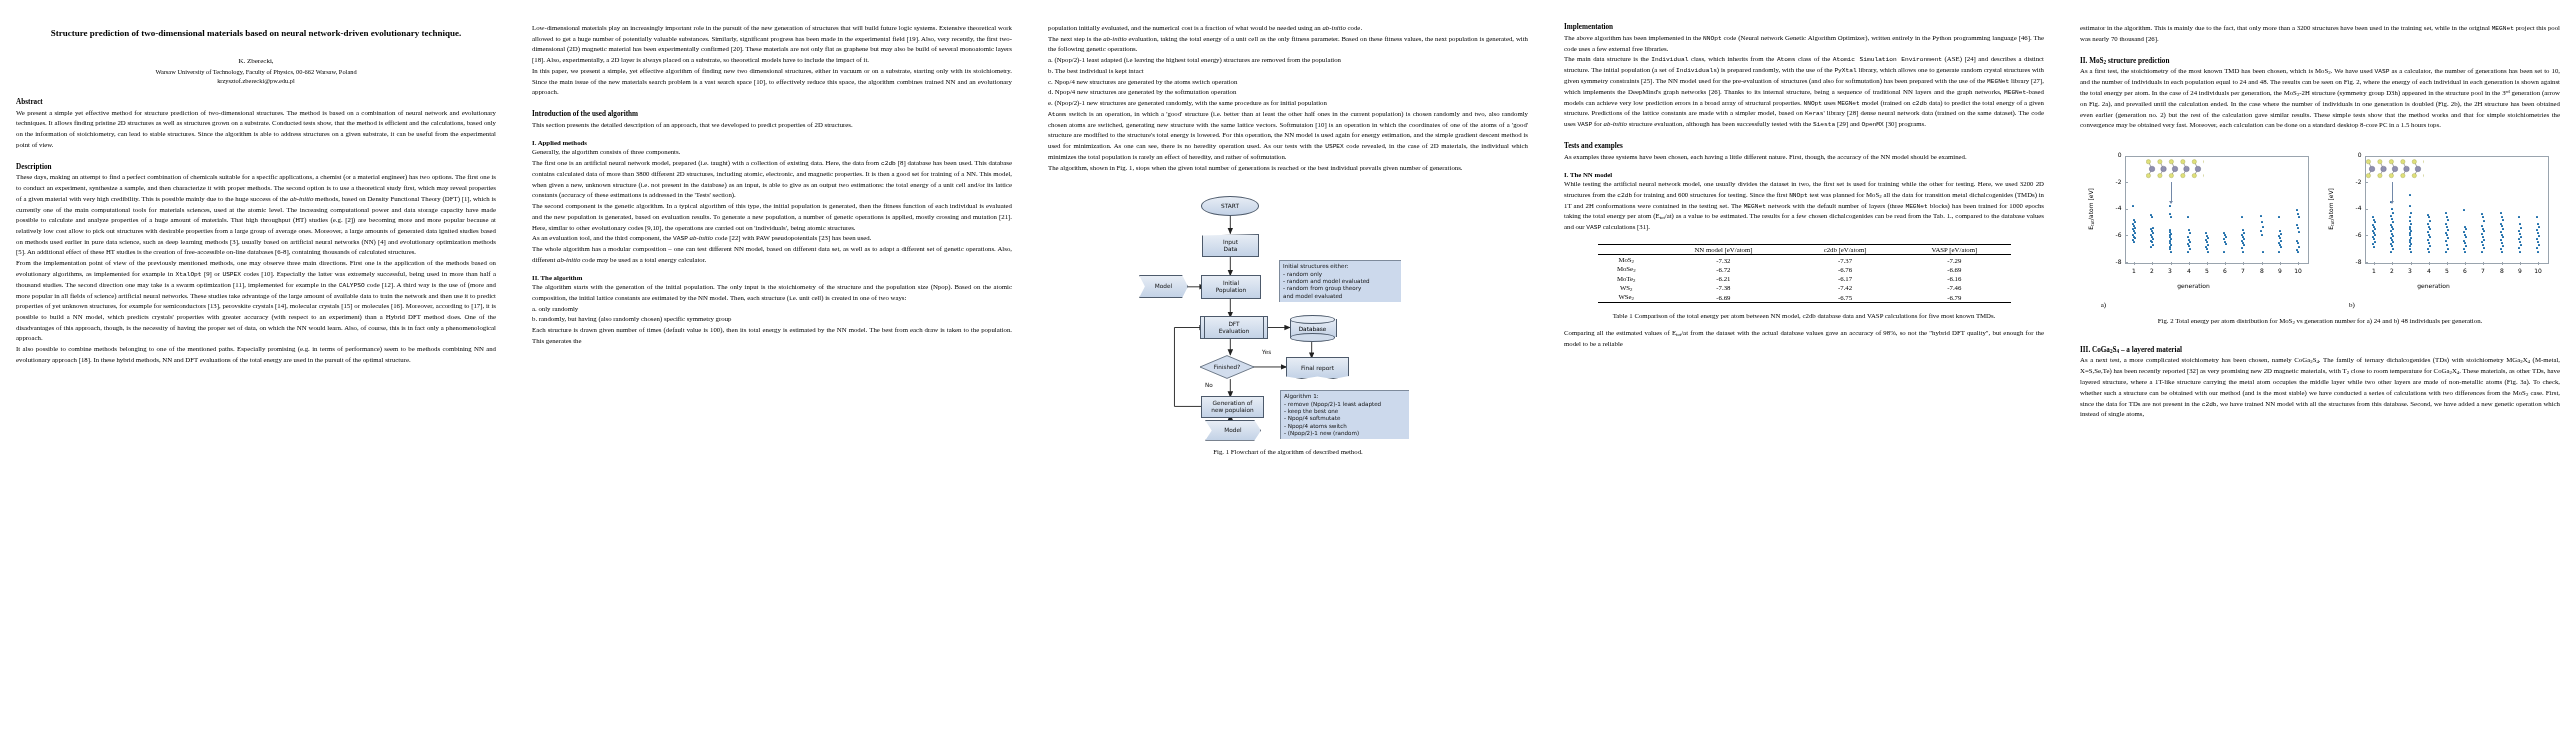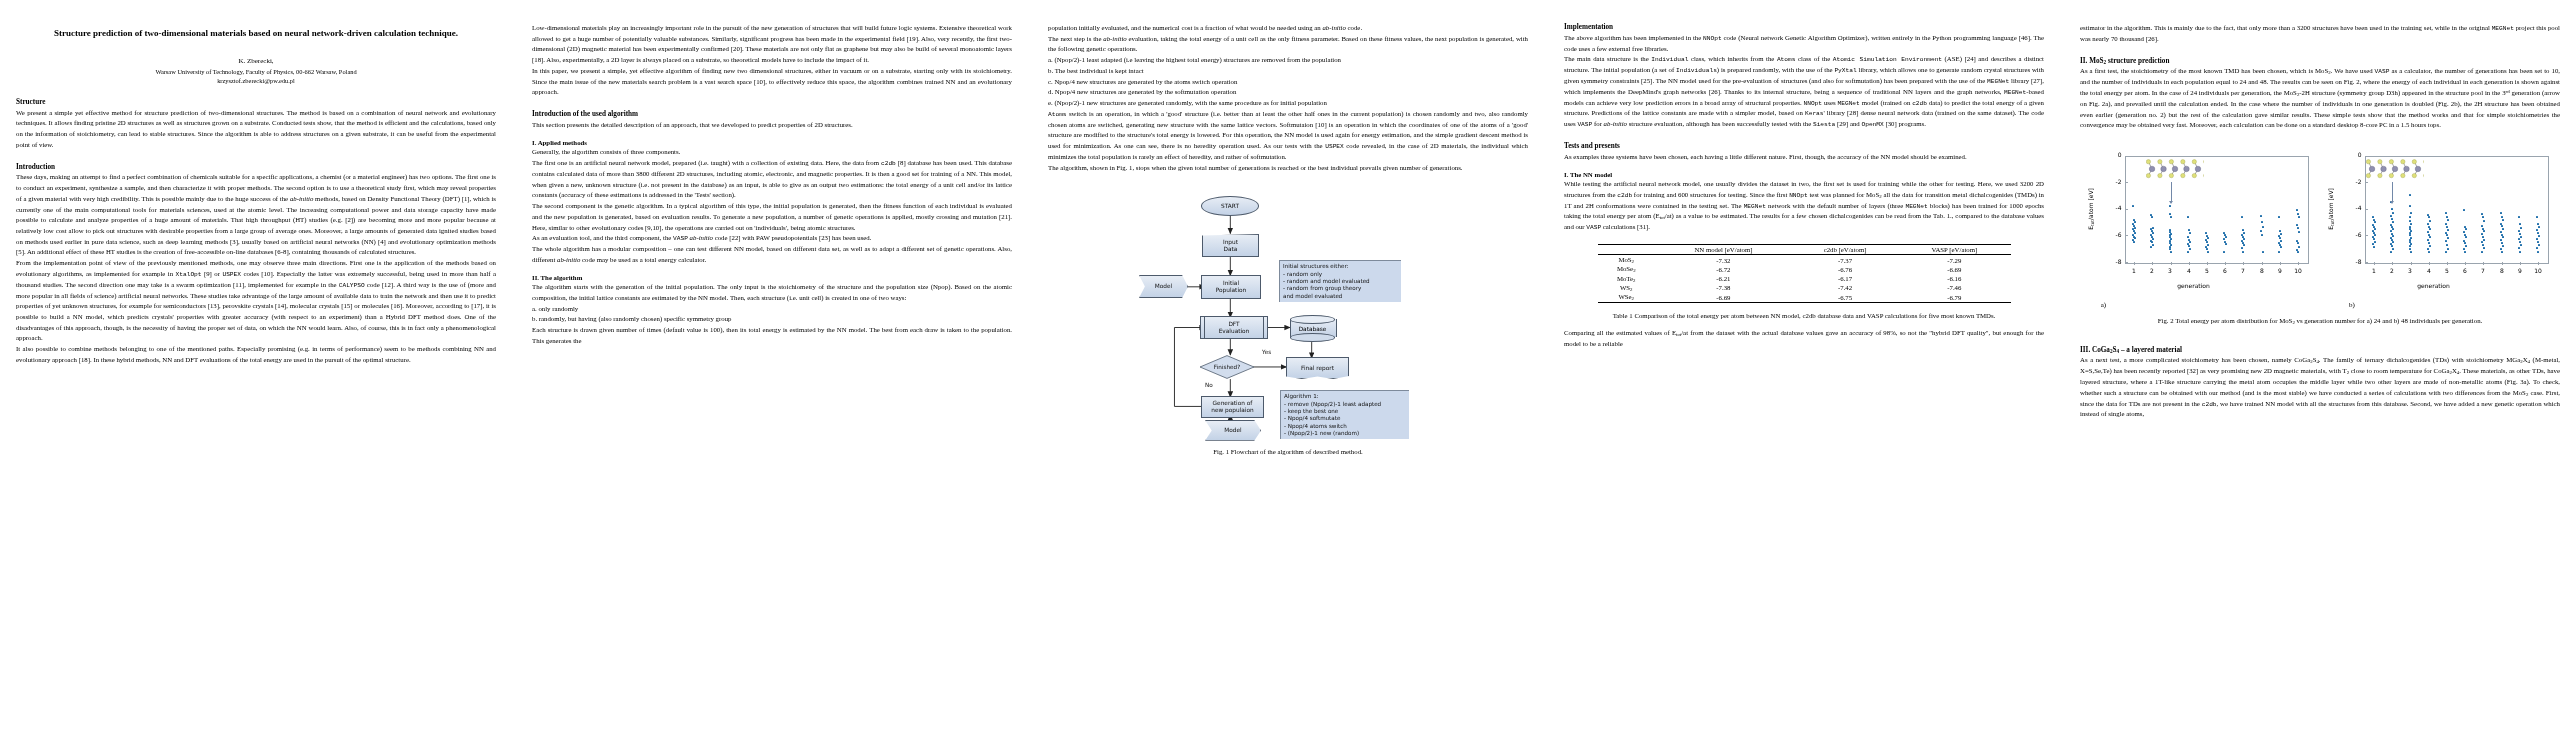--- a/index.html
+++ b/index.html
@@ -64,29 +64,29 @@
   .arrowline{position:absolute;background:#7288a8;width:0.7px;}
   .arrowhead{position:absolute;width:0;height:0;border-left:2.1px solid transparent;border-right:2.1px solid transparent;border-top:3.6px solid #7288a8;}
 </style>
 </head>
 <body>
 
 <div class="page">
   <div class="cols">
 
     <div class="col">
-      <h1 class="title">Structure prediction of two-dimensional materials based on neural network-driven calculation technique.</h1>
+      <h1 class="title">Structure prediction of two-dimensional materials based on neural network-driven evolutionary technique.</h1>
       <div class="author">K. Zberecki,</div>
       <div class="affil">Warsaw University of Technology, Faculty of Physics, 00-662 Warsaw, Poland</div>
       <div class="email">krzysztof.zberecki@pw.edu.pl</div>
 
-      <h2 class="sec">Structure</h2>
+      <h2 class="sec">Abstract</h2>
       <p>We present a simple yet effective method for structure prediction of two-dimensional structures. The method is based on a combination of neural network and evolutionary techniques. It allows finding pristine 2D structures as well as structures grown on a substrate. Conducted tests show, that the method is efficient and the calculations, based only on the information of stoichiometry, can lead to stable structures. Since the algorithm is able to address structures on a given substrate, it can be useful from the experimental point of view.</p>
 
-      <h2 class="sec">Introduction</h2>
+      <h2 class="sec">Description</h2>
       <p>These days, making an attempt to find a perfect combination of chemicals suitable for a specific applications, a chemist (or a material engineer) has two options. The first one is to conduct an experiment, synthesize a sample, and then characterize it with proper methods. The second option is to use a theoretical study first, which may reveal properties of a given material with very high credibility. This is possible mainly due to the huge success of the <span class="it">ab-initio</span> methods, based on Density Functional Theory (DFT) [1], which is currently one of the main computational tools for materials sciences, used at the atomic level. The increasing computational power and data storage capacity have made possible to calculate and analyze properties of a huge amount of materials. That high throughput (HT) studies (e.g. [2]) are becoming more and more popular because at relatively low cost allow to pick out structures with desirable properties from a large group of average ones. Moreover, a large amounts of generated data ignited studies based on methods used earlier in pure data science, such as deep learning methods [3], usually based on artificial neural networks (NN) [4] and evolutionary optimization methods [5]. An additional effect of these HT studies is the creation of free-accessible on-line databases [6-8], containing thousands of calculated structures.</p>
       <p>From the implementation point of view of the previously mentioned methods, one may observe three main directions. First one is the application of the methods based on evolutionary algorithms, as implemented for example in <span class="mono">XtalOpt</span> [9] or <span class="mono">USPEX</span> codes [10]. Especially the latter was extremely successful, being used in more than half a thousand studies. The second direction one may take is a swarm optimization [11], implemented for example in the <span class="mono">CALYPSO</span> code [12]. A third way is the use of (more and more popular in all fields of science) artificial neural networks. These studies take advantage of the large amount of available data to train the network and then use it to predict properties of yet unknown structures, for example for semiconductors [13], perovskite crystals [14], molecular crystals [15] or molecules [16]. Moreover, according to [17], it is possible to build a NN model, which predicts crystals' properties with greater accuracy (with respect to an experiment) than a Hybrid DFT method does. One of the disadvantages of this approach, though, is the necessity of having the proper set of data, on which the NN would learn. Also, of course, this is in fact only a phenomenological approach.</p>
       <p>It also possible to combine methods belonging to one of the mentioned paths. Especially promising (e.g. in terms of performance) seem to be methods combining NN and evolutionary approach [18]. In these hybrid methods, NN and DFT evaluations of the total energy are used in the pursuit of the optimal structure.</p>
     </div>
 
     <div class="col">
       <p>Low-dimensional materials play an increasingly important role in the  pursuit of the new generation of structures that will build future logic systems. Extensive theoretical work allowed to get a huge number of potentially valuable substances. Similarly, significant progress has been made in the experimental field [19]. Also, very recently, the first two-dimensional (2D) magnetic material has been experimentally confirmed [20]. These materials are not only flat as graphene but may also be build of several monoatomic layers [18]. Also, experimentally, a 2D layer is always placed on a substrate, so theoretical models have to include the impact of it.</p>
       <p>In this paper, we present a simple, yet effective algorithm of finding new two dimensional structures, either in vacuum or on a substrate, starting only with its stoichiometry.  Since the main issue of the new materials search problem is a vast search space [10], to effectively reduce this space, the algorithm combines trained NN and an evolutionary approach.</p>
       <h2 class="sec">Introduction of the used algorithm</h2>
       <p>This section presents the detailed description of an approach, that we developed to predict properties of 2D structures.</p>
@@ -207,21 +207,21 @@
 - (Npop/2)-1 new (random)</div>
       </div>
 
       <div class="caption">Fig. 1 Flowchart of the algorithm of described method.</div>
     </div>
 
     <div class="col">
       <h2 class="sec" style="margin-top:0">Implementation</h2>
       <p>The above algorithm has been implemented in the <span class="mono">NNOpt</span> code (Neural network Genetic Algorithm Optimizer), written entirely in the Python programming language [46]. The code uses a few external free libraries.</p>
       <p>The main data structure is the <span class="mono">Individual</span> class, which inherits from the <span class="mono">Atoms</span> class of the <span class="mono">Atomic Simulation Environment</span> (ASE) [24] and describes a distinct structure. The initial population (a set of <span class="mono">Individuals</span>) is prepared randomly, with the use of the <span class="mono">PyXtal</span>  library, which allows one to generate random crystal structures with given symmetry constraints [25]. The NN model used for the pre-evaluation of structures (and also for softmutation) has been prepared with the use of the <span class="mono">MEGNet</span> library [27], which implements the DeepMind's graph networks [26]. Thanks to its internal structure, being a sequence of traditional NN layers and the graph networks, <span class="mono">MEGNet</span>-based models can achieve very low prediction errors in a broad array of structural properties. <span class="mono">NNOpt</span> uses <span class="mono">MEGNet</span> model (trained on <span class="mono">c2db</span> data) to predict the total energy of a given structure. Predictions of the lattice constants are made with a simpler model, based on <span class="mono">Keras</span>' library [28] dense neural network data (trained on the same dataset). The code uses <span class="mono">VASP</span> for <span class="it">ab-initio</span> structure evaluation, although has been successfully tested with the <span class="mono">Siesta</span> [29] and <span class="mono">OpenMX</span> [30] programs.</p>
-      <h2 class="sec">Tests and presents</h2>
+      <h2 class="sec">Tests and examples</h2>
       <p>As examples three systems have been chosen, each having a little different nature. First, though, the accuracy of the NN model should be examined.</p>
       <h3 class="sub">I. The NN model</h3>
       <p>While testing the artificial neural network model, one usually divides the dataset in two, the first set is used for training while the other for testing. Here, we used 3200 2D structures from the <span class="mono">c2db</span> for training and 600 structures for testing. Since the first <span class="mono">NNOpt</span> test was planned for MoS<sub>2</sub> all the data for transition metal dichalcogenides (TMDs) in 1T and 2H conformations were contained in the testing set. The <span class="mono">MEGNet</span> network with the default number of layers (three <span class="mono">MEGNet</span> blocks) has been trained for 1000 epochs taking the total energy per atom (E<sub>tot</sub>/at) as a value to be estimated. The results for a few chosen dichalcogenides can be read from the Tab. 1., compared to the database values and our <span class="mono">VASP</span> calculations [31].</p>
 
       <div style="margin-top:11px;">
         <table class="t1">
           <thead>
             <tr class="rowTop rowMid">
               <th></th>
               <th>NN model [eV/atom]</th>

